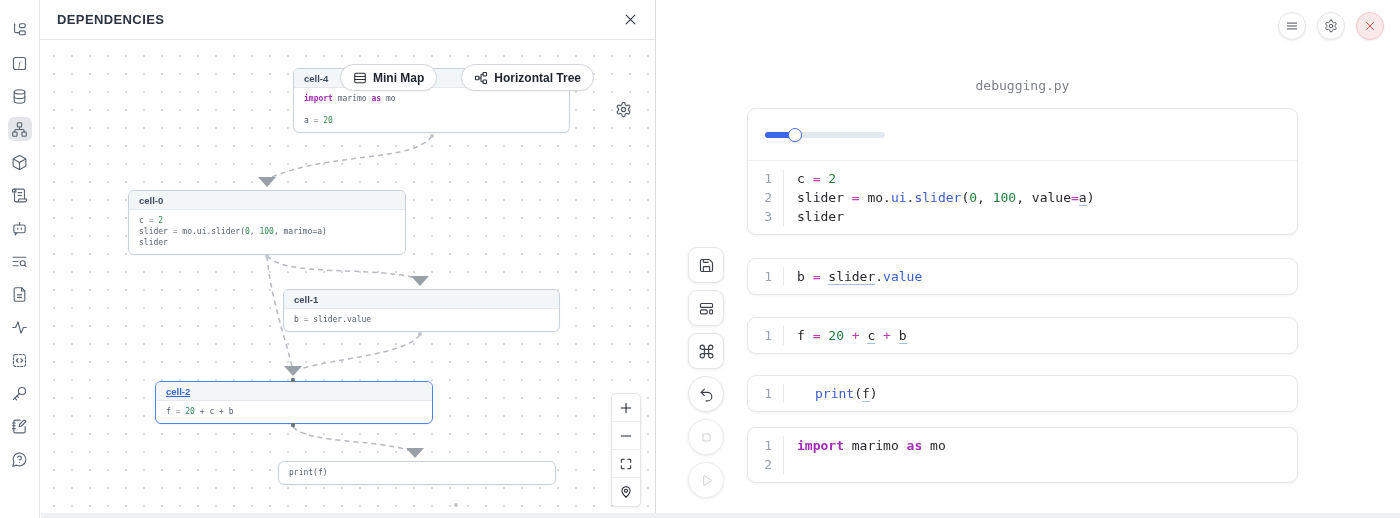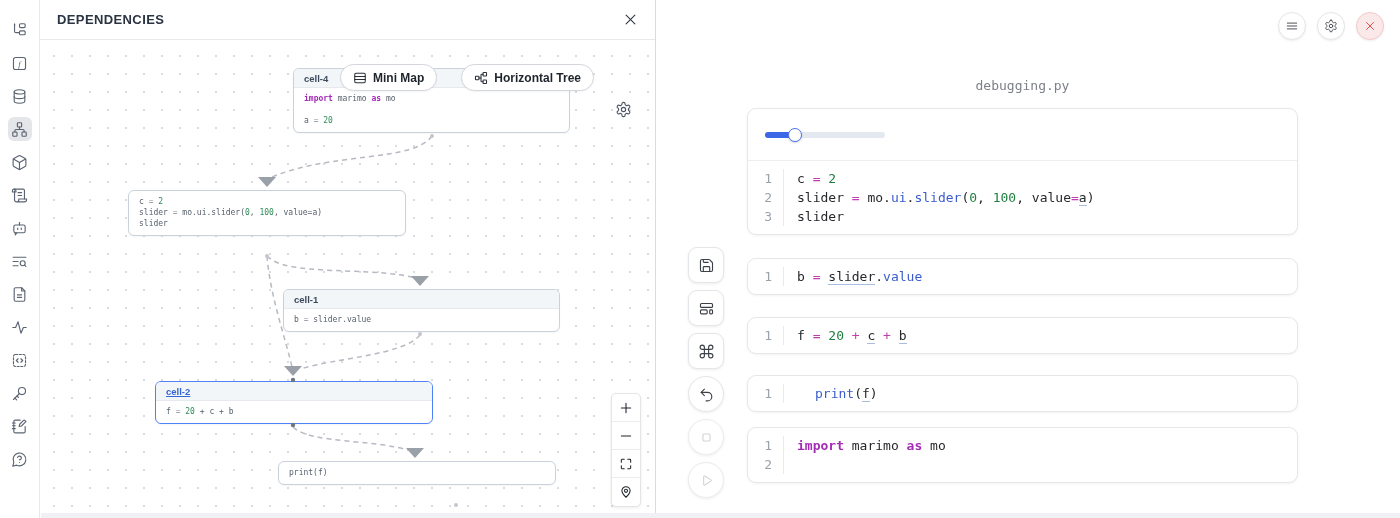--- a/index.html
+++ b/index.html
@@ -265,23 +265,24 @@
       <div id="graph-nodes">
           <div class="gnode" style="left: 253px; top: 28px; width: 277px;">
             <div class="gnode-header">cell-4</div>
             <div class="gnode-body">
               <div class="gcode-line"><span class="tok-kw">import</span><span class="tok-pl"> marimo </span><span class="tok-kw">as</span><span class="tok-pl"> mo</span></div>
               <div class="gcode-line">&nbsp;</div>
               <div class="gcode-line"><span class="tok-pl">a </span><span class="tok-op">=</span><span class="tok-pl"> </span><span class="tok-num">20</span></div>
             </div>
           </div>
           <div class="gnode" style="left: 88px; top: 150px; width: 278px;">
+            <div class="gnode-header">cell-0</div>
             <div class="gnode-body">
               <div class="gcode-line"><span class="tok-pl">c </span><span class="tok-op">=</span><span class="tok-pl"> </span><span class="tok-num">2</span></div>
-              <div class="gcode-line"><span class="tok-pl">slider </span><span class="tok-op">=</span><span class="tok-pl"> mo.ui.slider(</span><span class="tok-num">0</span><span class="tok-pl">, </span><span class="tok-num">100</span><span class="tok-pl">, value=a)</span></div>
+              <div class="gcode-line"><span class="tok-pl">slider </span><span class="tok-op">=</span><span class="tok-pl"> mo.ui.slider(</span><span class="tok-num">0</span><span class="tok-pl">, </span><span class="tok-num">100</span><span class="tok-pl">, marimo=a)</span></div>
               <div class="gcode-line"><span class="tok-pl">slider</span></div>
             </div>
           </div>
           <div class="gnode" style="left: 243px; top: 249px; width: 277px;">
             <div class="gnode-header">cell-1</div>
             <div class="gnode-body">
               <div class="gcode-line"><span class="tok-pl">b </span><span class="tok-op">=</span><span class="tok-pl"> slider.value</span></div>
             </div>
           </div>
           <div class="gnode selected" style="left: 115px; top: 341px; width: 278px;">

